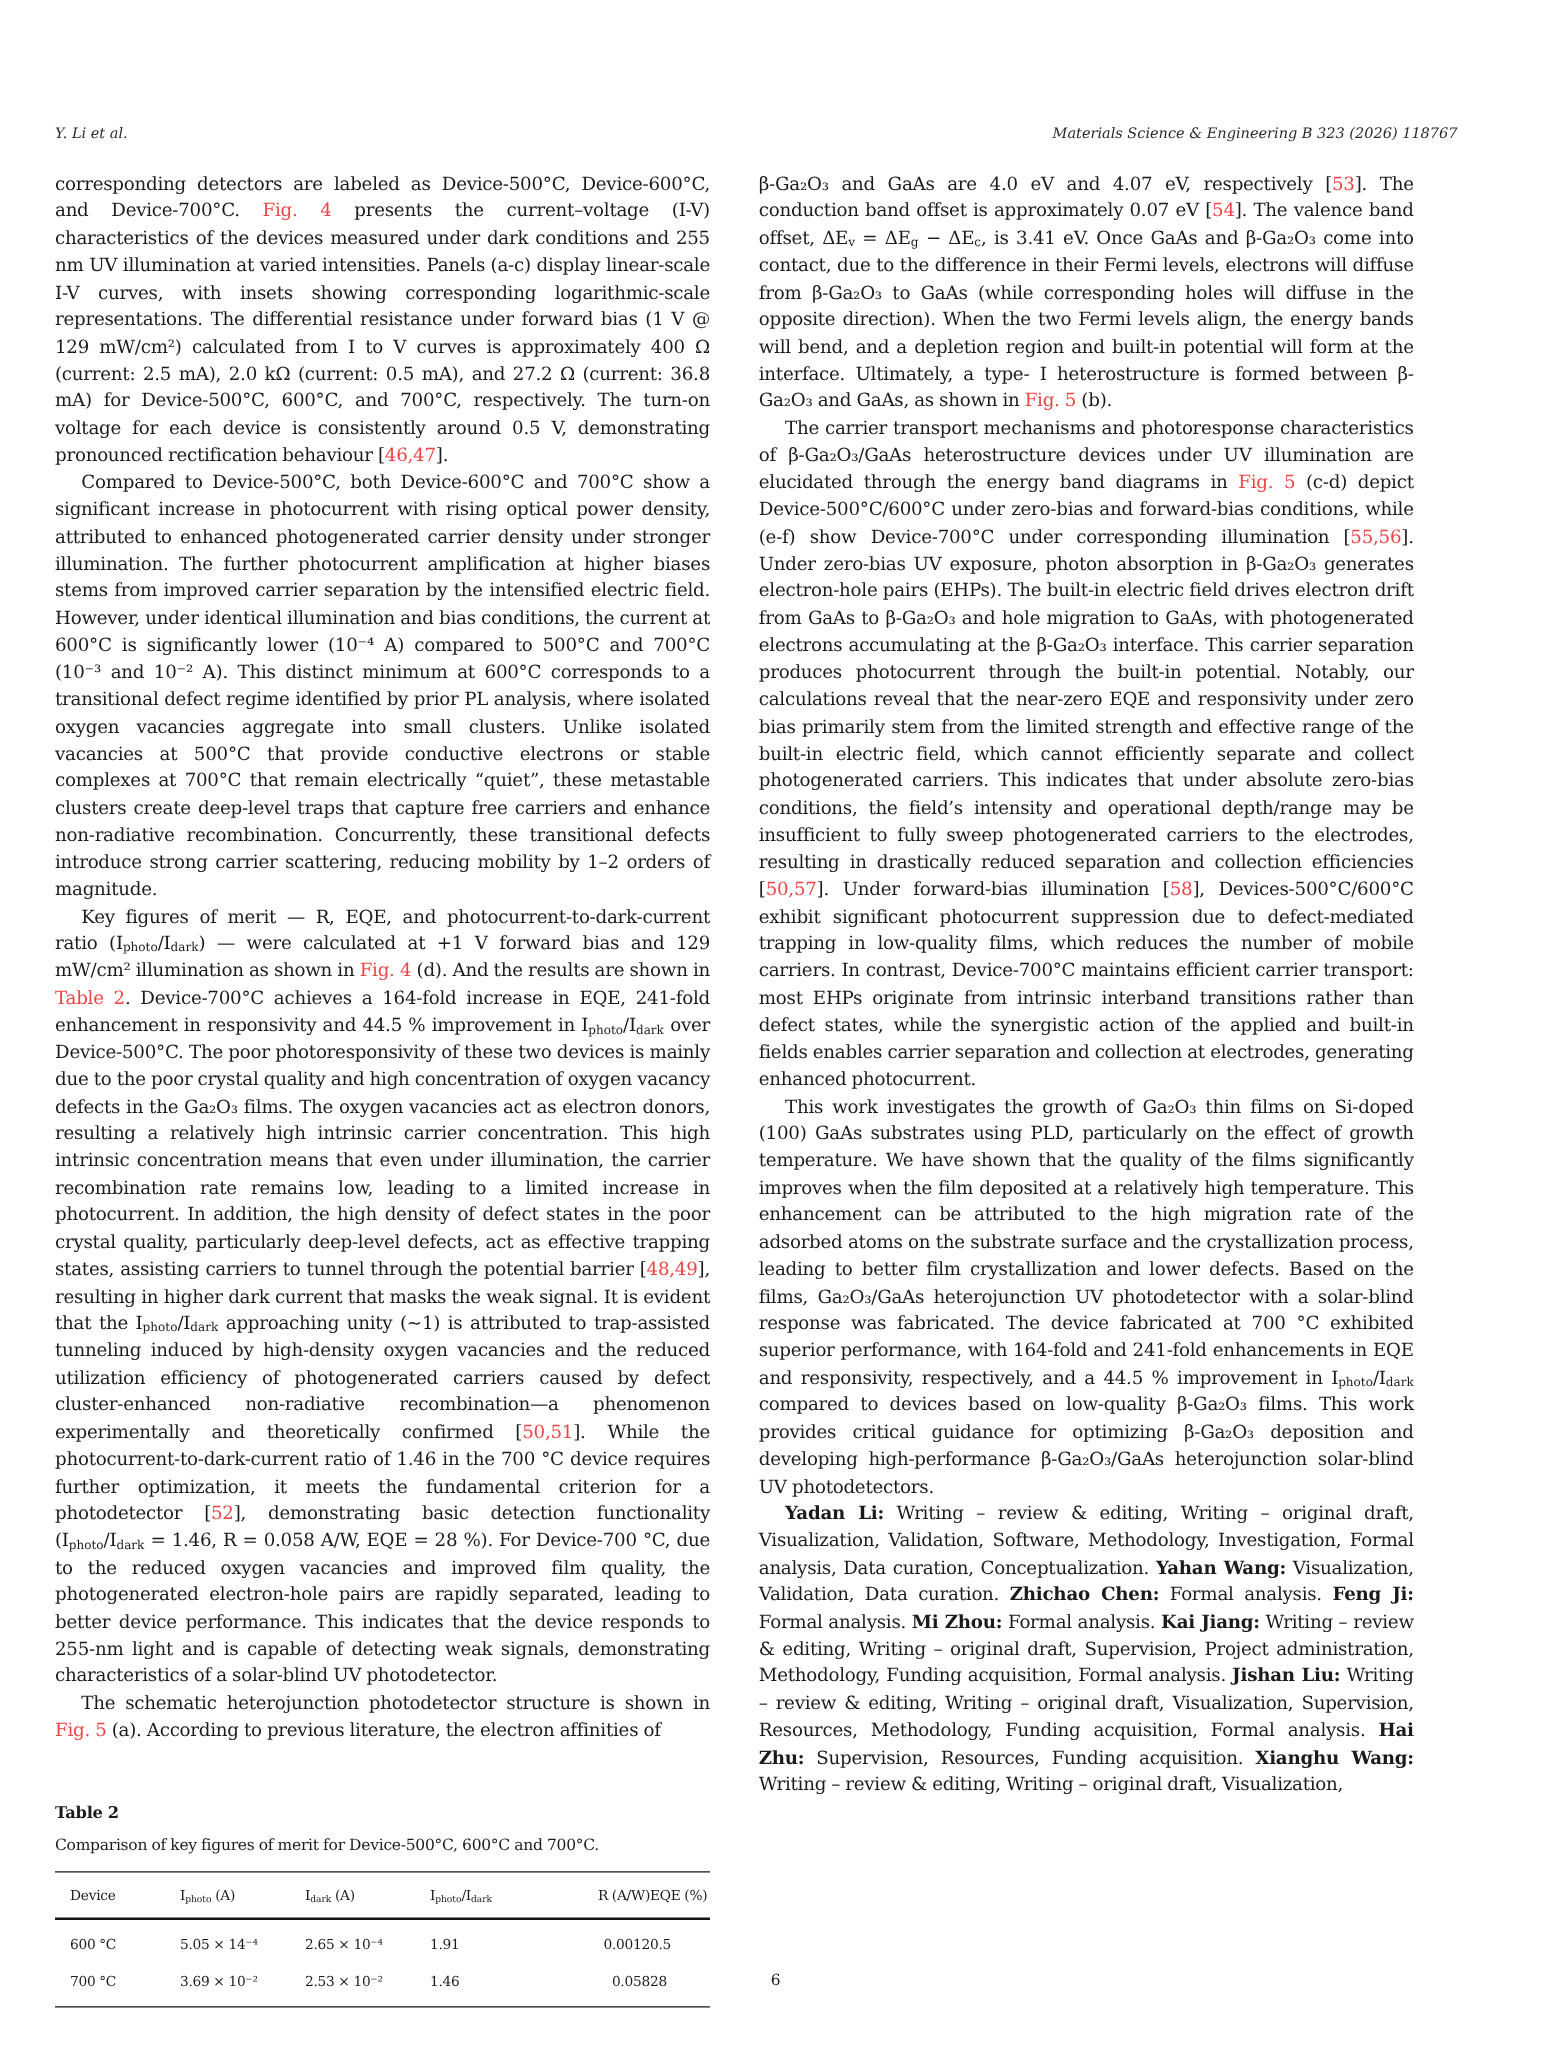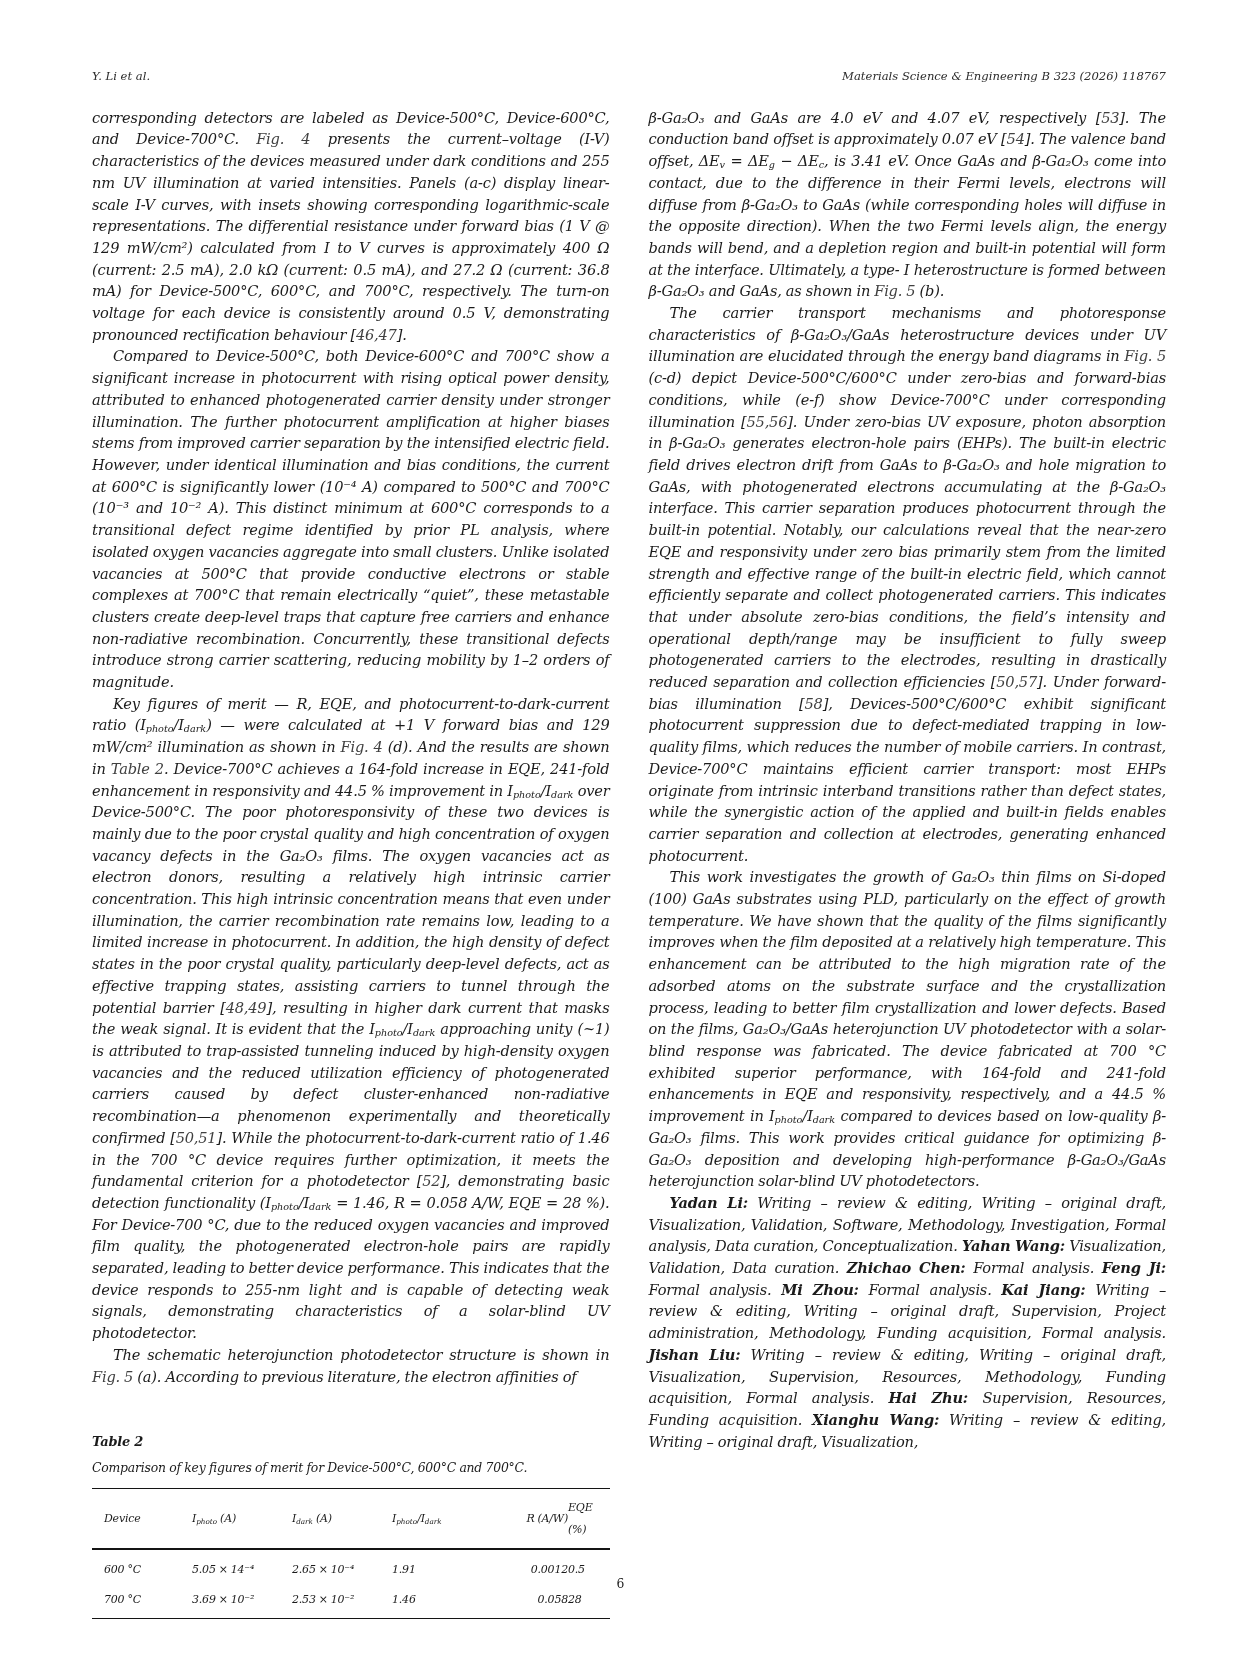--- a/index.html
+++ b/index.html
@@ -1,33 +1,33 @@
 <!DOCTYPE html>
 <html lang="en"><head>
 <meta charset="utf-8">
 <style>
   html,body{margin:0;padding:0;}
   body{
     width:1241px;height:1654px;overflow:hidden;position:relative;
     background:#ffffff;color:#1b1b1b;
     font-family:"DejaVu Serif", serif;
   }
-  .page{padding:70px 75px 0 92px;}
+  .page{padding:70px 75px 0 44px;margin-top:30px;}
   .runhead{
     display:flex;justify-content:space-between;align-items:baseline;
     font-style:italic;font-size:11.6px;color:#2a2a2a;line-height:1.1;
   }
   .columns{display:flex;gap:39px;margin-top:24px;}
-  .col{width:524px;font-size:14.6px;line-height:21.7px;letter-spacing:-0.2px;word-spacing:-0.3px;font-style:italic;}
+  .col{width:524px;font-size:14.6px;line-height:21.7px;letter-spacing:-0.2px;word-spacing:-0.3px;}
   .p{text-align:justify;hyphens:auto;}
   .ind{text-indent:21px;}
   .section-heading{font-weight:700;font-size:14.8px;margin:31px 0 26px;letter-spacing:-0.1px;}
   sub,sup{font-size:66%;line-height:0;letter-spacing:0;}
   sub{vertical-align:-0.22em;}
-  .link{color:#404040;cursor:pointer;}
+  .link{color:#ef4444;cursor:pointer;}
   .bold{font-weight:700;}
   .table-block{margin-top:44px;}
   .tbl-label{font-weight:700;font-size:13px;margin-bottom:7px;}
   .tbl-caption{font-size:12.4px;line-height:16.5px;margin-bottom:12px;text-align:justify;}
   table{width:100%;border-collapse:collapse;font-size:11px;border-bottom:1.5px solid #141414;}
   thead th{
     text-align:left;font-weight:400;
     border-top:1.3px solid #141414;border-bottom:2.2px solid #141414;
     padding:8px 0 7px;
   }

